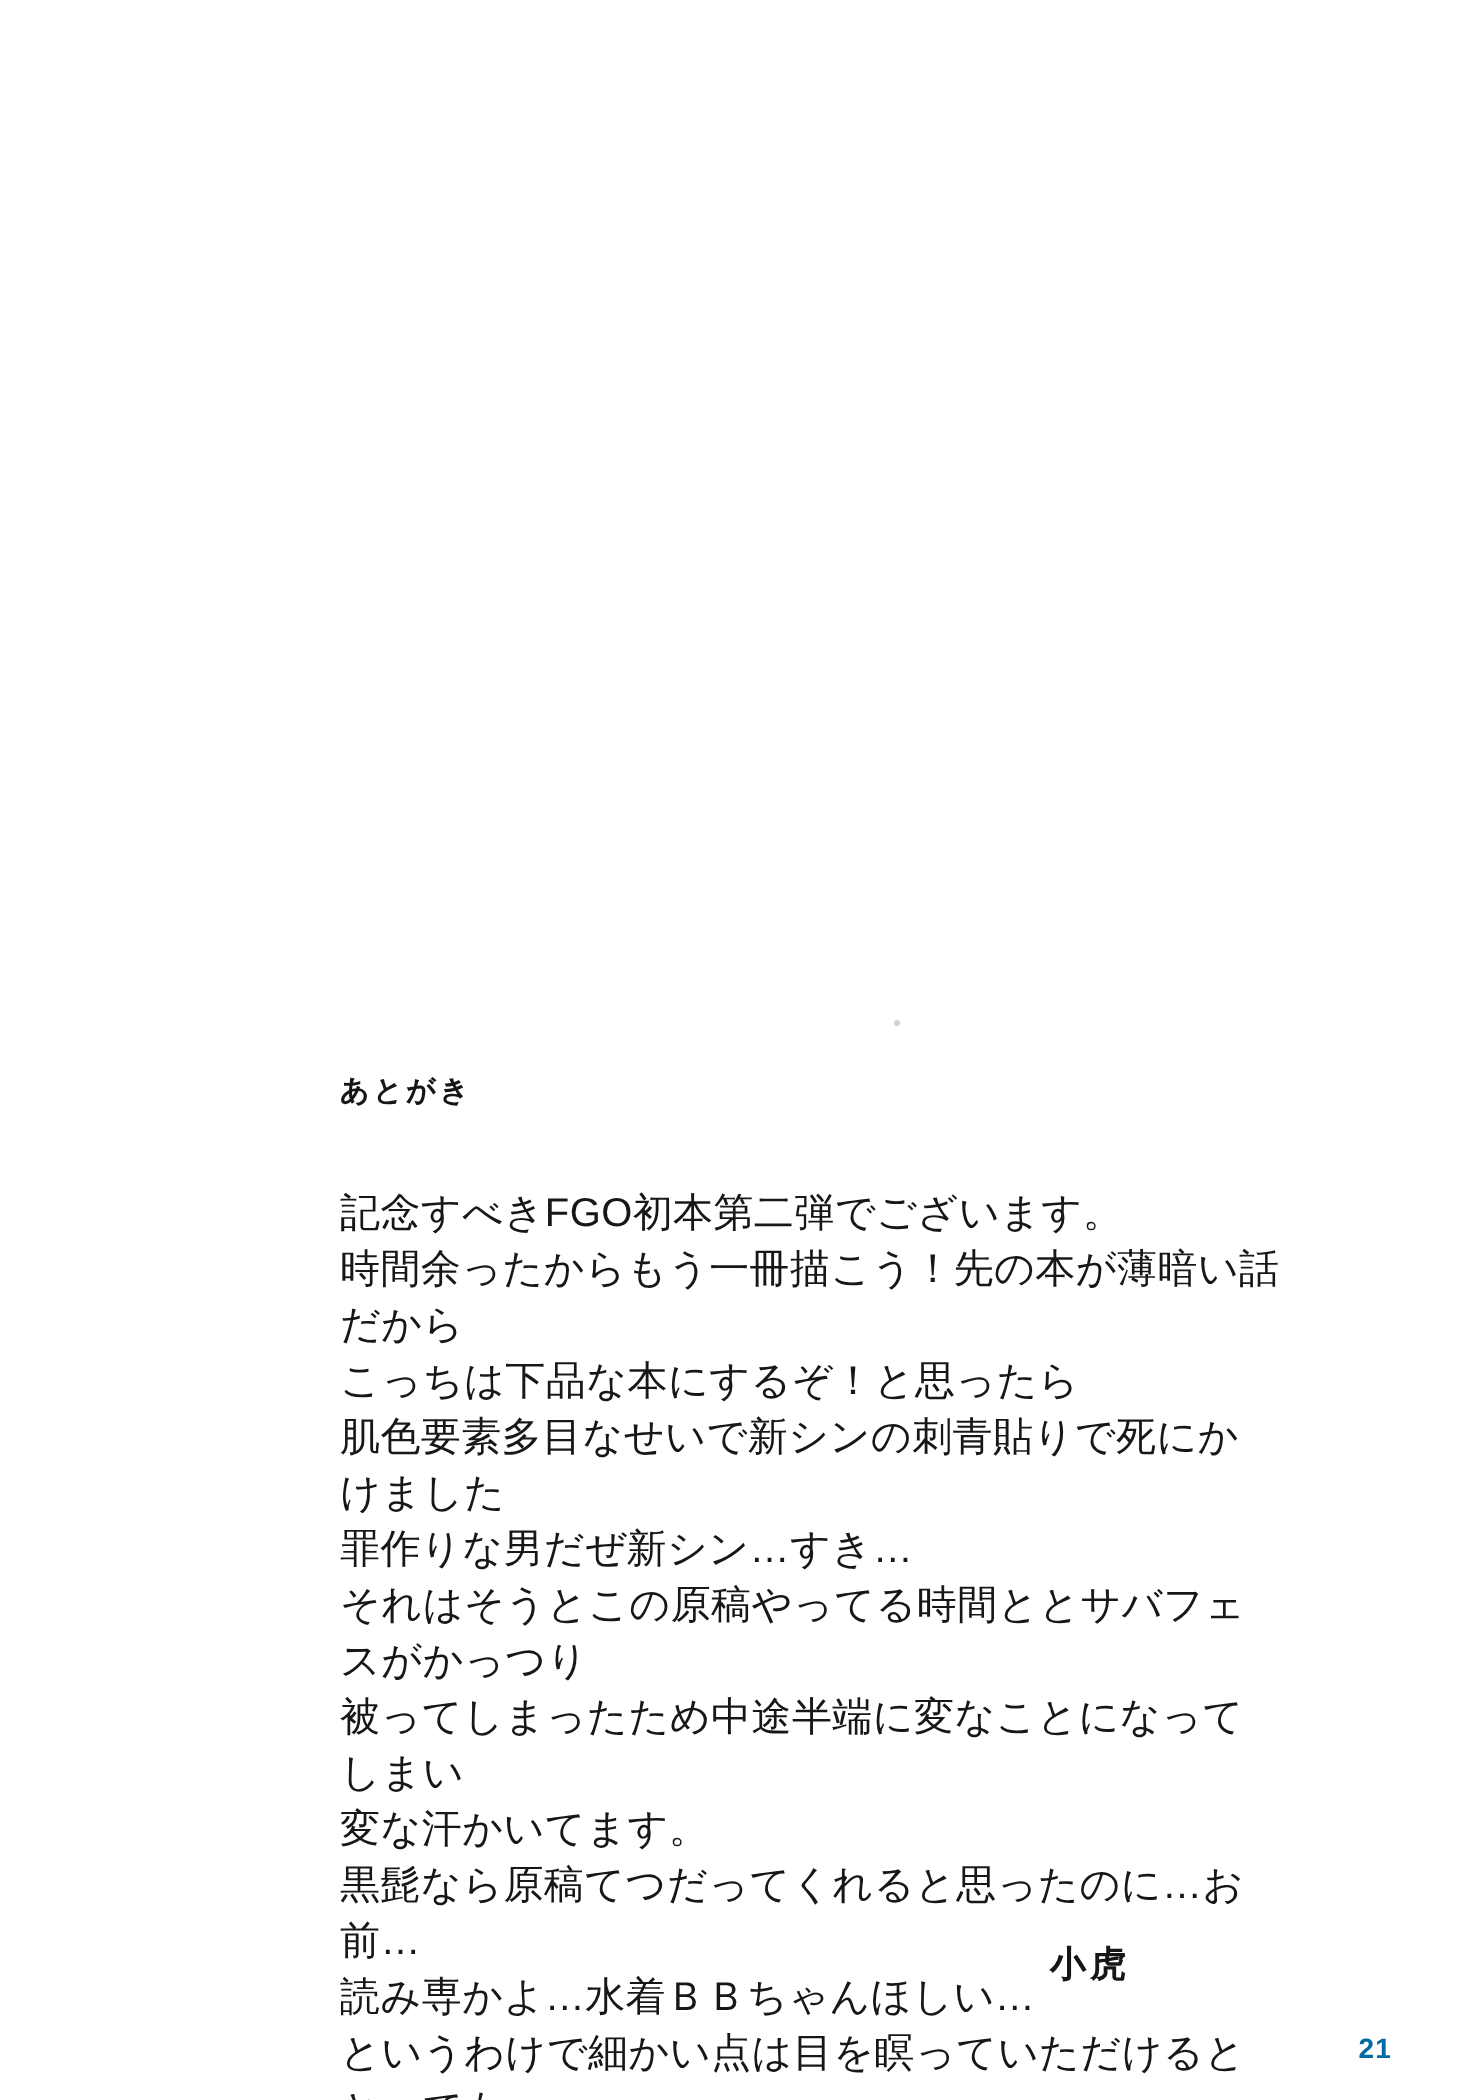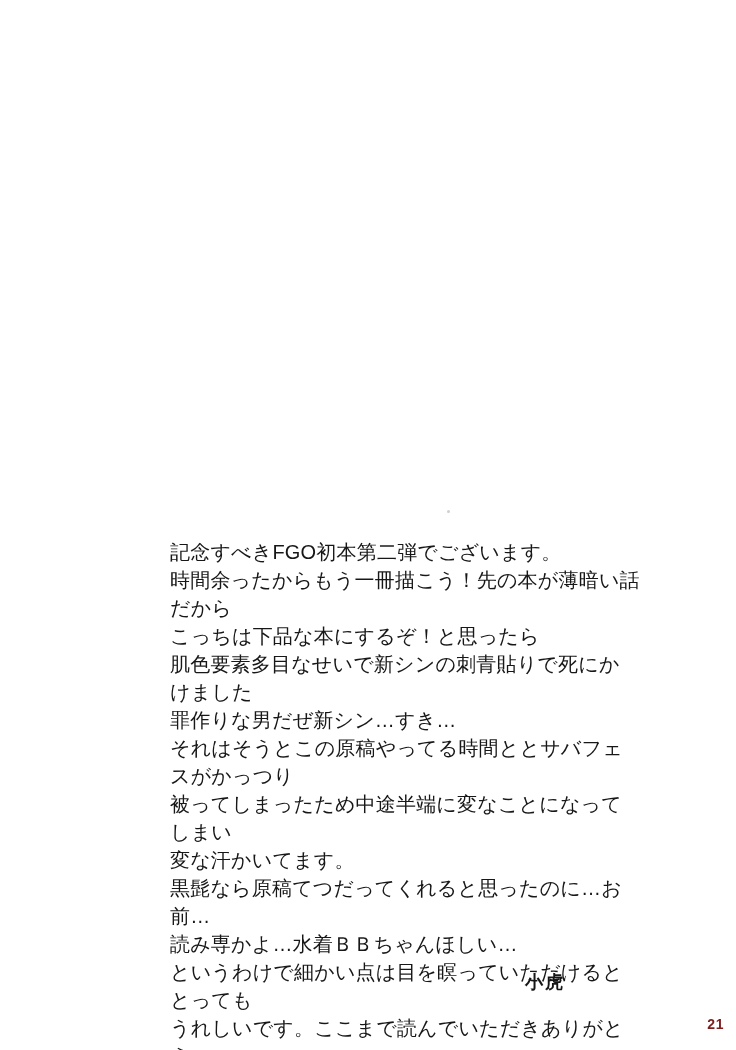--- a/index.html
+++ b/index.html
@@ -54,25 +54,25 @@
     left: 525px;
     top: 970px;
     font-size: 18px;
     font-weight: 700;
     letter-spacing: 0.12em;
     color: #161616;
   }
 
   .page-number {
     position: absolute;
-    right: 12px;
+    right: 40px;
     bottom: 18px;
     font-size: 14px;
     font-weight: 700;
-    color: #7f1d1d;
+    color: #0369a1;
     letter-spacing: 0.04em;
   }
 
   .tiny-mark {
     position: absolute;
     left: 447px;
     top: 510px;
     width: 3px;
     height: 3px;
     background: #cfcfcf;
@@ -80,20 +80,21 @@
   }
 </style>
 </head>
 <body>
 
 <div class="page">
 
   <div class="tiny-mark"></div>
 
   <div class="afterword-block">
+    <h1 class="afterword-title">あとがき</h1>
     <p class="afterword-body">記念すべきFGO初本第二弾でございます。
 時間余ったからもう一冊描こう！先の本が薄暗い話だから
 こっちは下品な本にするぞ！と思ったら
 肌色要素多目なせいで新シンの刺青貼りで死にかけました
 罪作りな男だぜ新シン…すき…
 それはそうとこの原稿やってる時間ととサバフェスがかっつり
 被ってしまったため中途半端に変なことになってしまい
 変な汗かいてます。
 黒髭なら原稿てつだってくれると思ったのに…お前…
 読み専かよ…水着ＢＢちゃんほしい…

